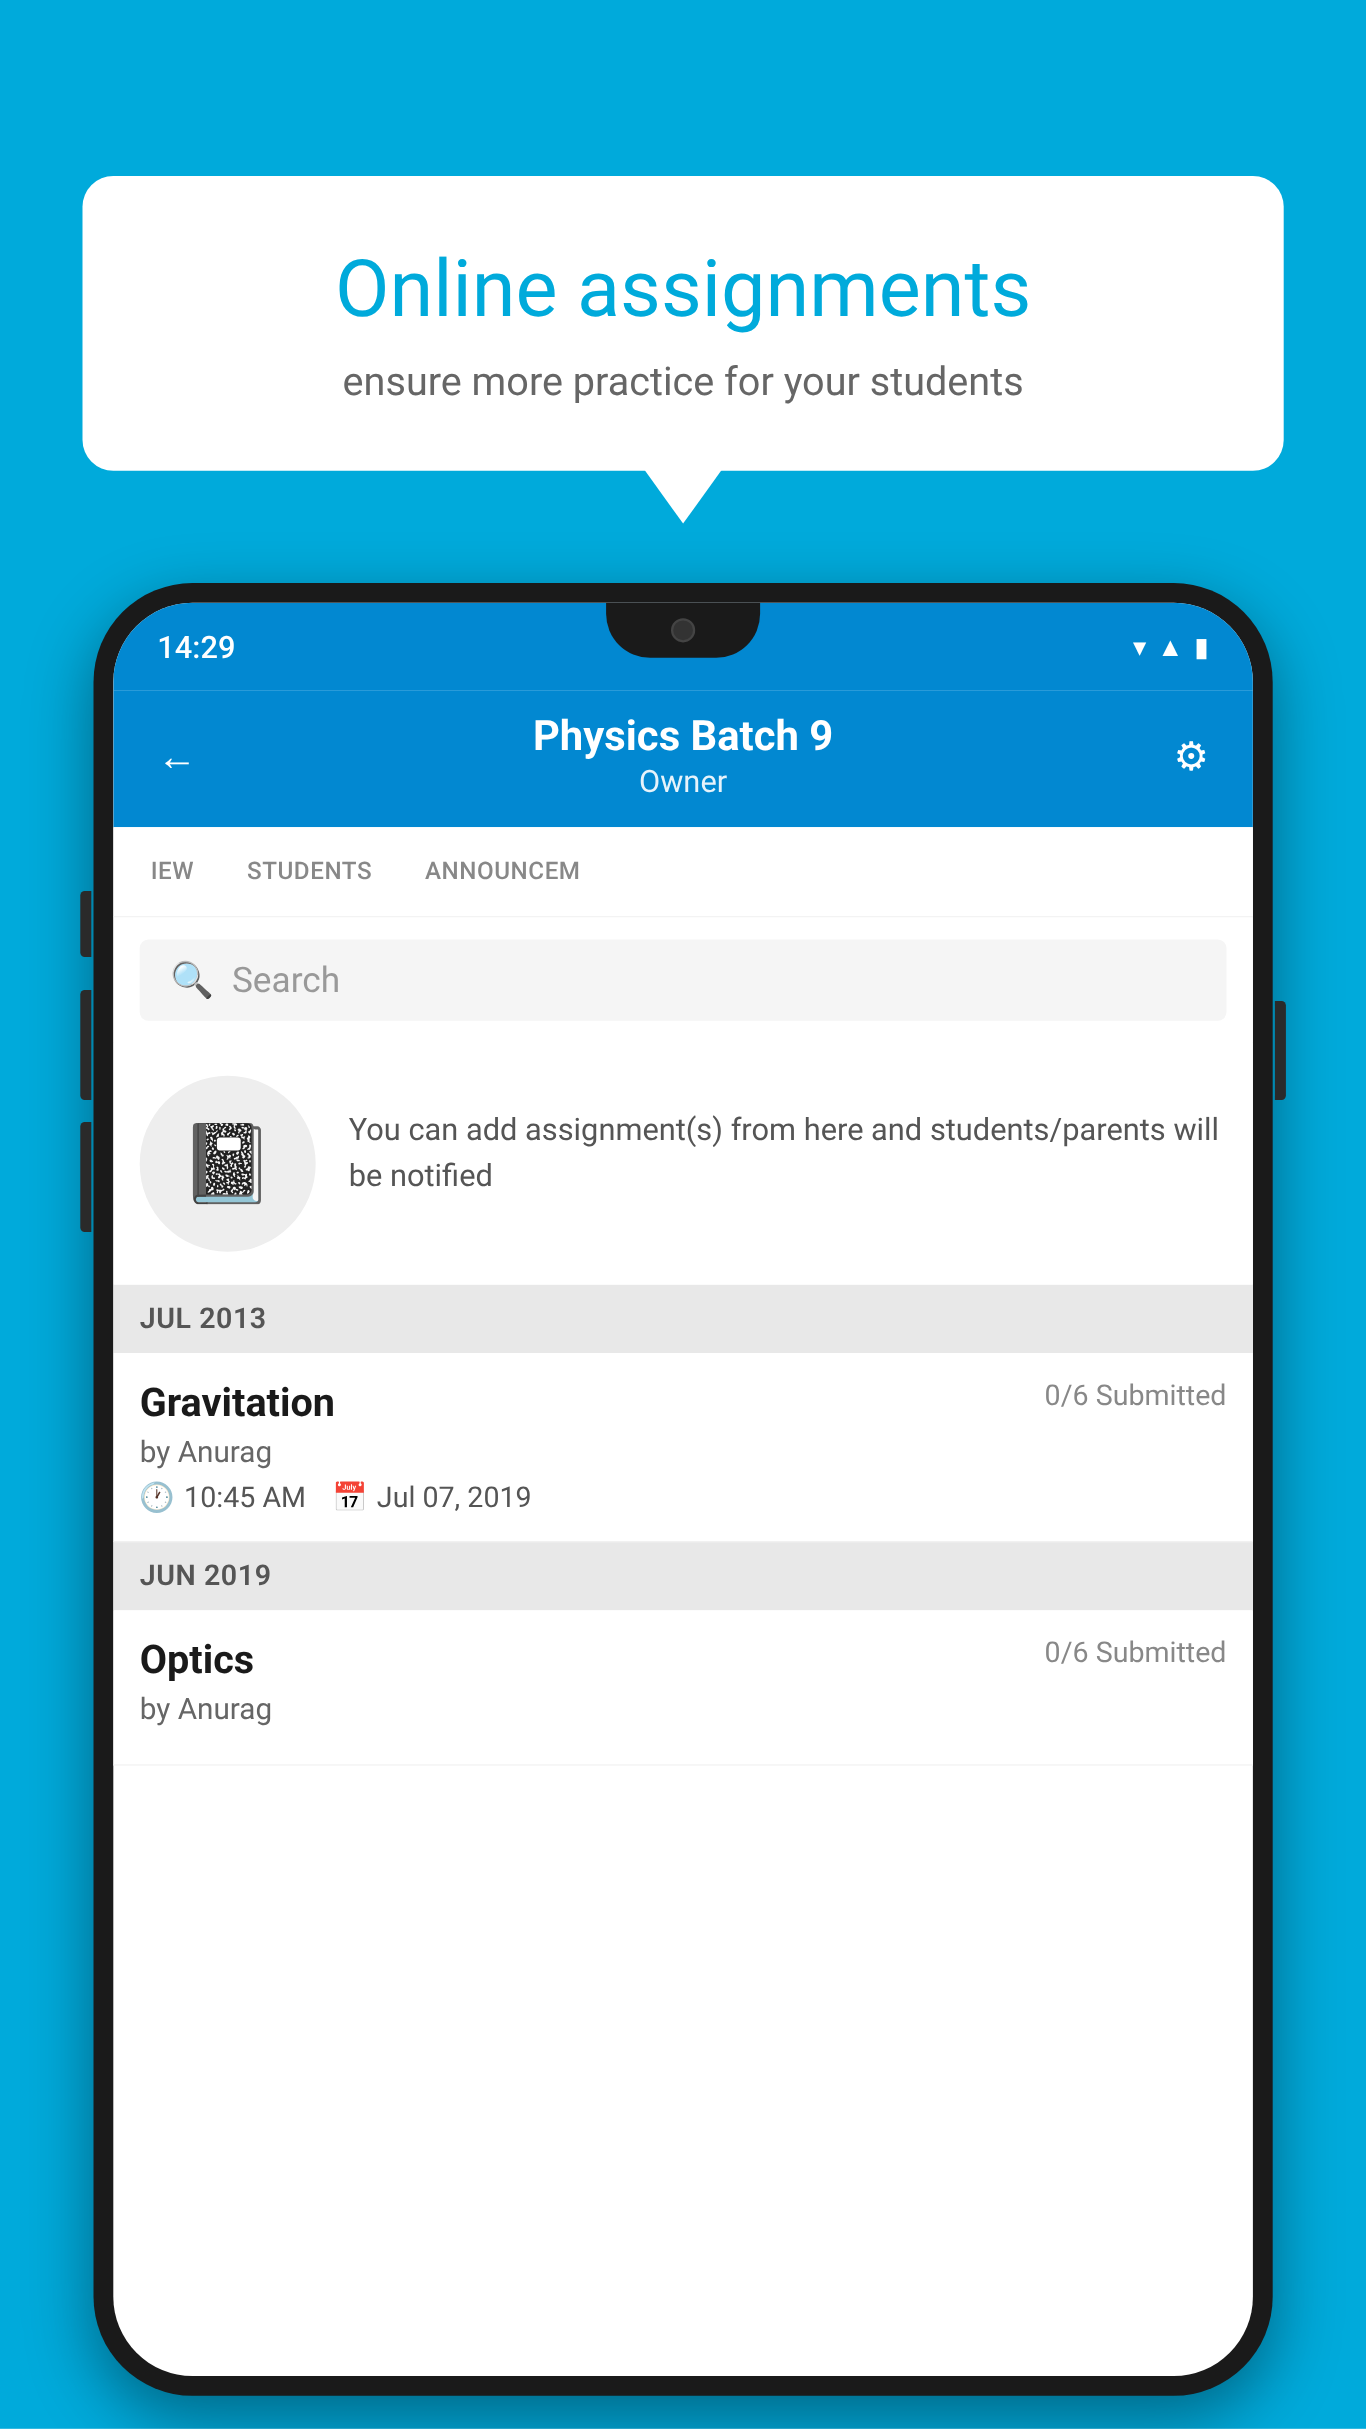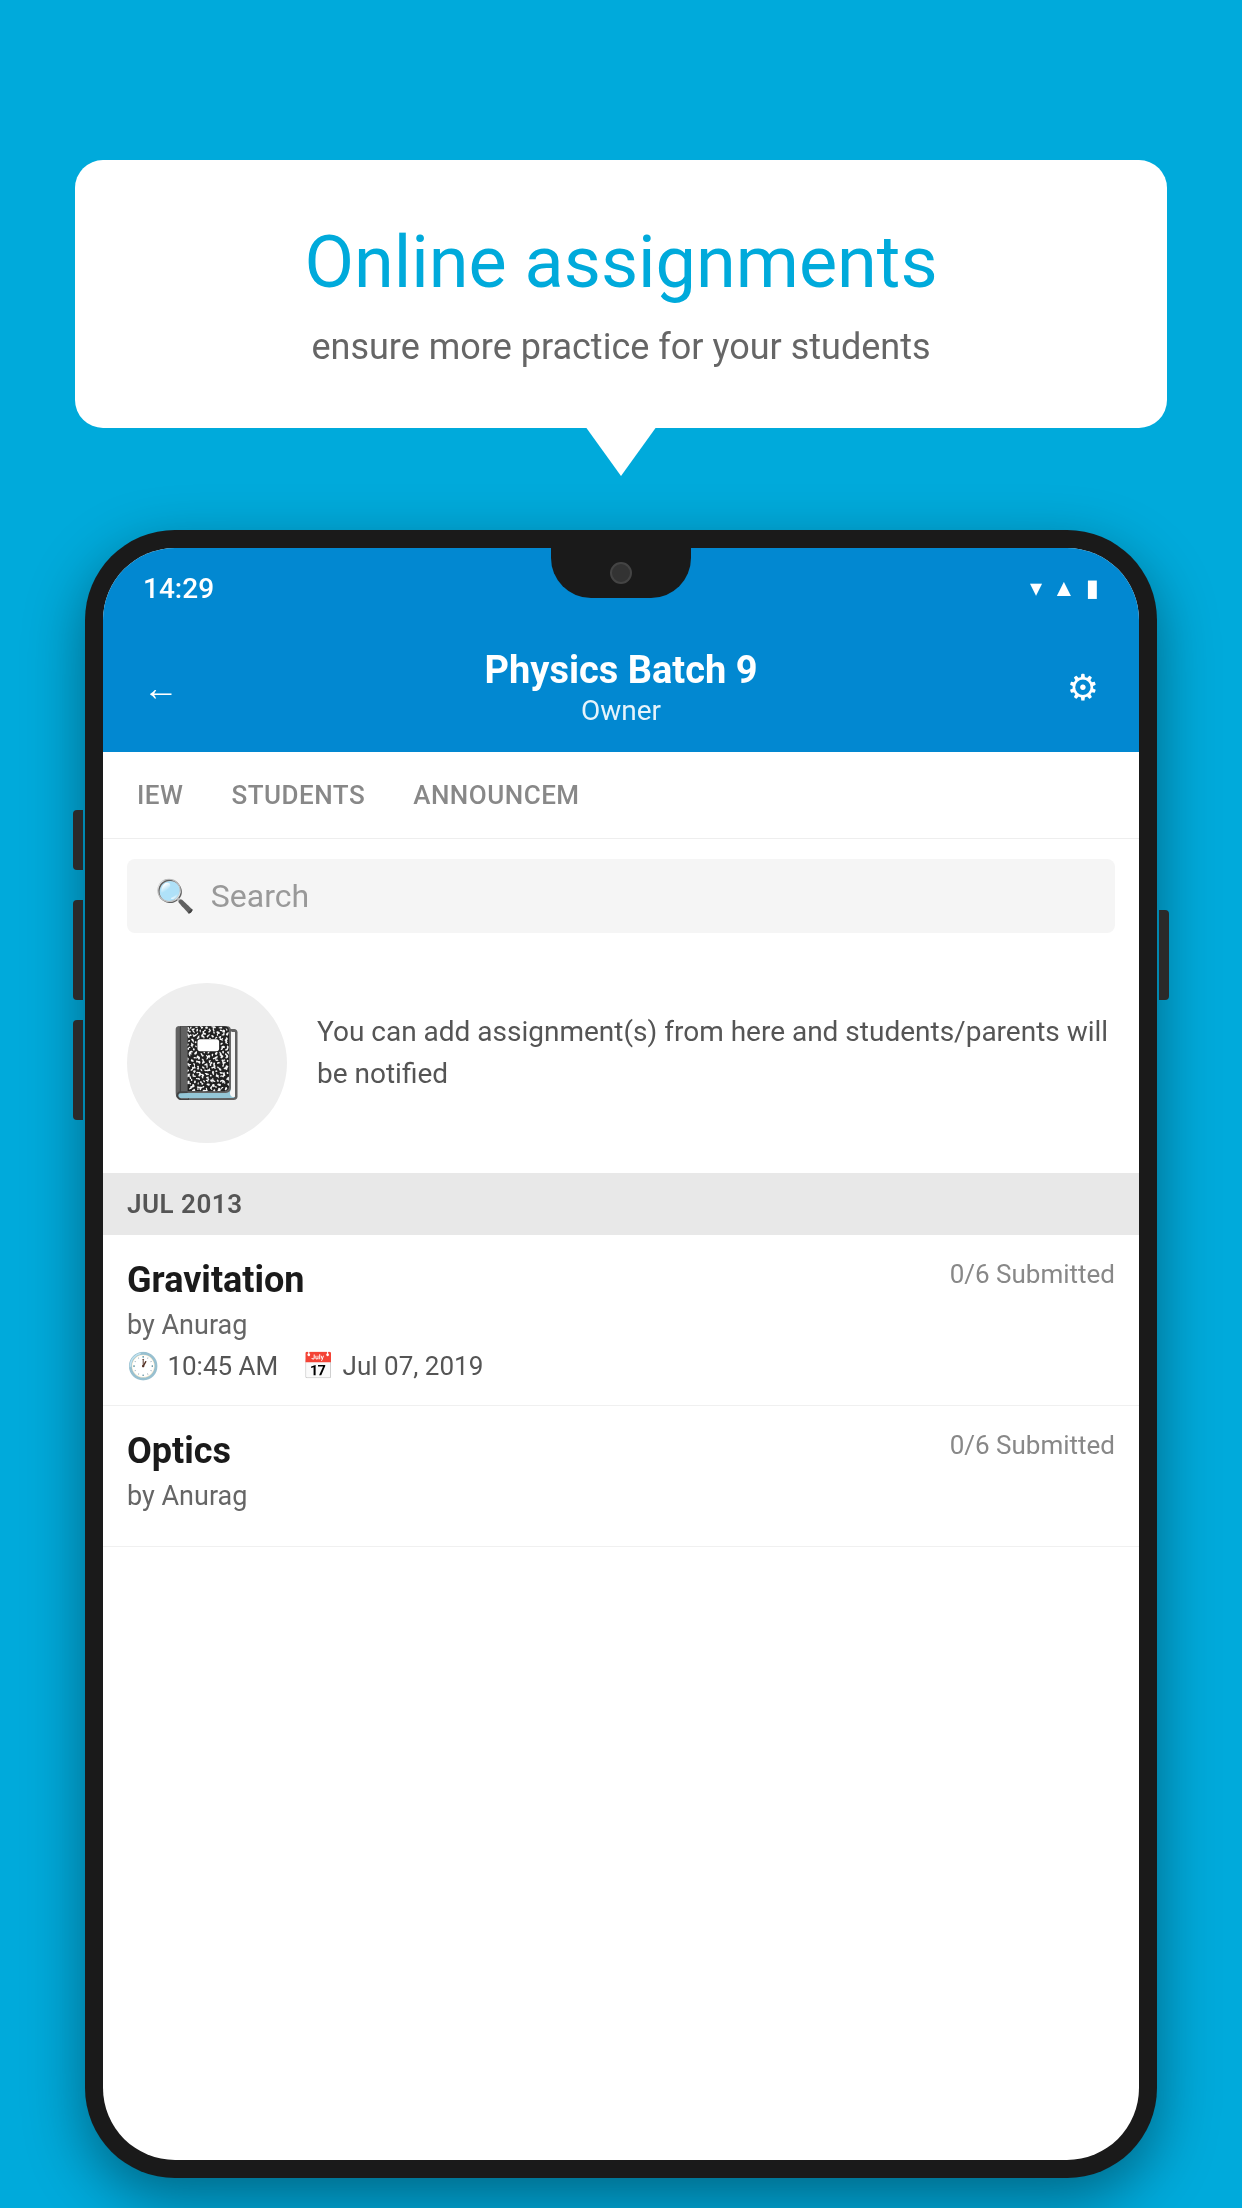--- a/index.html
+++ b/index.html
@@ -153,21 +153,21 @@
 
     
     .tabs-bar {
       background: white;
       display: flex;
       border-bottom: 1px solid #eee;
       padding: 0 10px;
     }
     .tab-item {
       padding: 28px 24px;
-      font-size: 26px;
+      font-size: 22px;
       color: #888;
       font-weight: 500;
       letter-spacing: 0.5px;
       cursor: pointer;
       position: relative;
     }
     .tab-item.active {
       color: #1a1a1a;
       font-weight: 700;
     }
@@ -408,20 +408,21 @@
           <span class="meta-icon">🕐</span>
           <span>10:45 AM</span>
         </div>
         <div class="meta-item">
           <span class="meta-icon">📅</span>
           <span>Jul 07, 2019</span>
         </div>
       </div>
     </div>
 
+    <div class="section-header">JUN 2019</div>
     <div class="assignment-item">
       <div class="assignment-row-top">
         <div class="assignment-title">Optics</div>
         <div class="assignment-submitted">0/6 Submitted</div>
       </div>
       <div class="assignment-author">by Anurag</div>
     </div>
 
   </div>
 </div>

